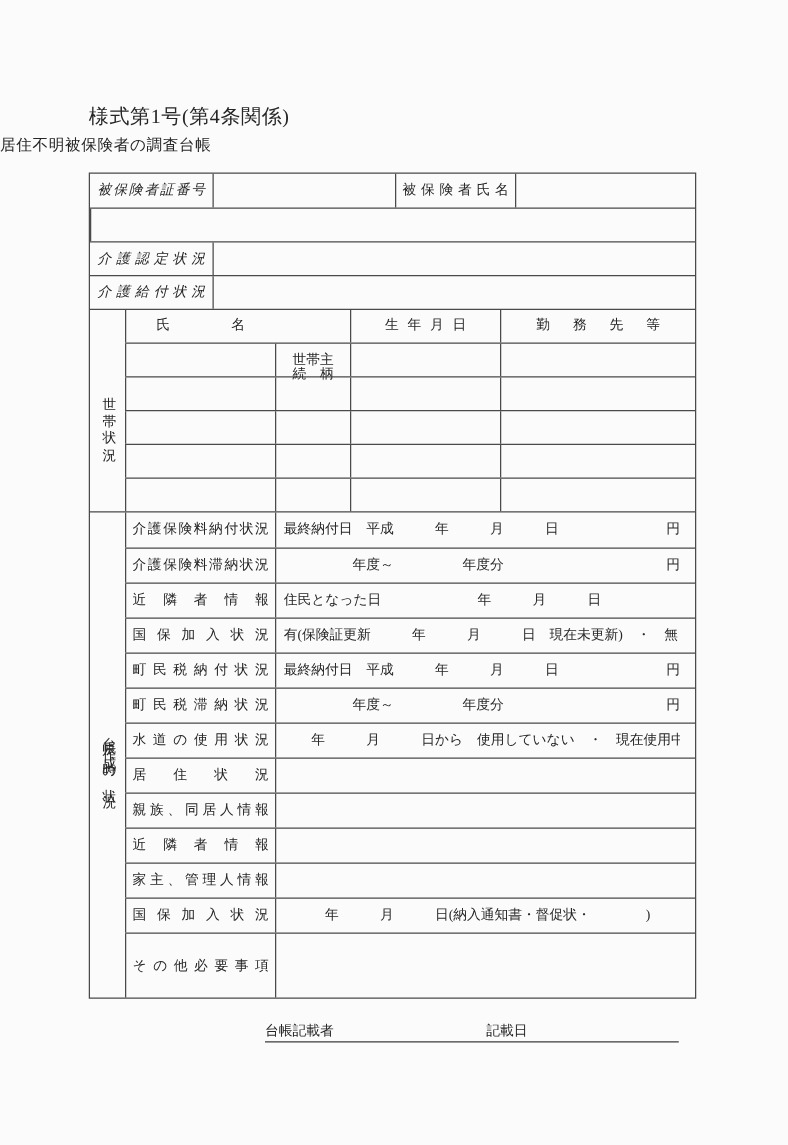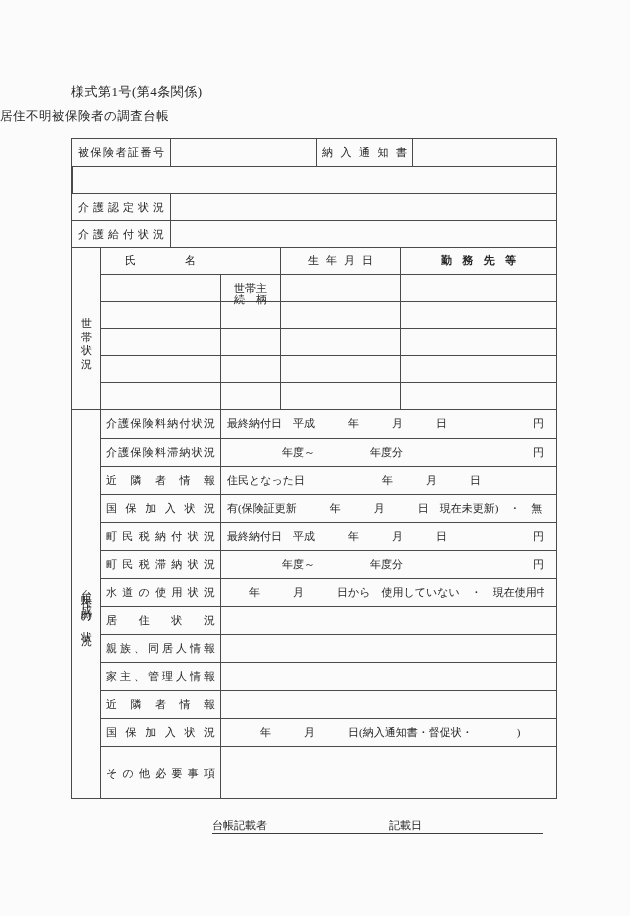--- a/index.html
+++ b/index.html
@@ -6,57 +6,57 @@
   html, body { width: 630px; height: 916px; }
   body {
     background: #fbfbfb;
     font-family: "Liberation Serif", "DejaVu Serif", serif;
     color: #262626;
     font-size: 11px;
     position: relative;
   }
   .sheet { position: absolute; inset: 0; background: #fbfbfb; }
 
-  .form-number { position: absolute; left: 71px; top: 83px; font-size: 13px; letter-spacing: 0.5px; }
+  .form-number { position: absolute; left: 71px; top: 83px; font-size: 16px; letter-spacing: 0.5px; }
   .page-title  { position: absolute; left: 0; top: 108px; width: 630px; text-align: left;
                  font-size: 12.5px; letter-spacing: 0.5px; }
 
   .ftable { position: absolute; left: 71px; top: 138px; width: 486px; border: 1px solid #4a4a4a; }
 
   .r  { display: flex; border-top: 1px solid #4a4a4a; }
   .nt { border-top: none; }
   .h27 { height: 27px; line-height: 26px; }
   .h26 { height: 26px; line-height: 25px; }
   .h28 { height: 28px; line-height: 27px; }
   .h52 { height: 52px; line-height: 52px; }
 
   .c   { border-left: 1px solid #4a4a4a; }
   .jus { text-align: justify; text-align-last: justify; }
   .ctr { text-align: center; }
 
-  .w98  { width: 98px;  }
+  .w98  { width: 98px; font-style: italic;  }
   .w146 { width: 146px; }
   .w96  { width: 96px;  }
   .w120 { width: 120px; }
   .w60  { width: 60px;  }
   .fx   { flex: 1; min-width: 0; }
 
   .pad6 { padding: 0 6px; }
   .pad5 { padding: 0 5px; }
 
   .sect { display: flex; border-top: 1px solid #4a4a4a; }
   .vstrip { width: 28px; display: flex; align-items: center; justify-content: center; }
   .vlabel { writing-mode: vertical-rl; text-orientation: upright; }
   .vsp14 { letter-spacing: 14px; margin-bottom: -14px; }
   .vsp5  { letter-spacing: 5px;  margin-bottom: -5px; }
 
   .hh-name-h { padding: 0 24px; }
   .hh-rel-h  { padding: 0 13px; margin-top: 39px; }
   .hh-birth-h{ padding: 0 27px; }
-  .hh-work-h { padding: 0 40px; font-weight: bold; }
+  .hh-work-h { padding: 0 28px; }
 
   .rlab { width: 120px; }
   .rcon { flex: 1; min-width: 0; display: flex; padding-left: 6px; white-space: pre; }
   .rcon .ct   { flex: 1; min-width: 0; overflow: hidden; }
   .rcon .unit { padding-right: 12px; }
 
   .footer { position: absolute; left: 212px; top: 818px; width: 331px; height: 16px;
             border-bottom: 1px solid #3d3d3d; display: flex; align-items: flex-end; line-height: 15px; }
   .footer .datelab { margin-left: 122px; }
 </style>
@@ -66,21 +66,21 @@
 <div class="sheet">
 
   <div class="form-number">様式第1号(第4条関係)</div>
   <div class="page-title">居住不明被保険者の調査台帳</div>
 
   <div class="ftable">
 
     <div class="r h27 nt">
       <div class="w98 jus pad6">被保険者証番号</div>
       <div class="w146 c pad5"></div>
-      <div class="w96 c jus pad5">納入通知書</div>
+      <div class="w96 c jus pad5">被保険者氏名</div>
       <div class="fx c pad5"></div>
     </div>
     <div class="r h27">
       <div class="fx c pad5"></div>
     </div>
     <div class="r h27">
       <div class="w98 jus pad6">介護認定状況</div>
       <div class="fx c pad5"></div>
     </div>
     <div class="r h27">
@@ -194,28 +194,28 @@
           </div>
         </div>
         <div class="r h28">
           <div class="rlab c jus pad5">親族、同居人情報</div>
           <div class="rcon c">
             <span class="ct"></span>
             <span class="unit"></span>
           </div>
         </div>
         <div class="r h28">
+          <div class="rlab c jus pad5">近隣者情報</div>
+          <div class="rcon c">
+            <span class="ct"></span>
+            <span class="unit"></span>
+          </div>
+        </div>
+        <div class="r h28">
           <div class="rlab c jus pad5">家主、管理人情報</div>
-          <div class="rcon c">
-            <span class="ct"></span>
-            <span class="unit"></span>
-          </div>
-        </div>
-        <div class="r h28">
-          <div class="rlab c jus pad5">近隣者情報</div>
           <div class="rcon c">
             <span class="ct"></span>
             <span class="unit"></span>
           </div>
         </div>
         <div class="r h28">
           <div class="rlab c jus pad5">国保加入状況</div>
           <div class="rcon c">
             <span class="ct">　　　年　　　月　　　日(納入通知書・督促状・　　　　)</span>
             <span class="unit"></span>

